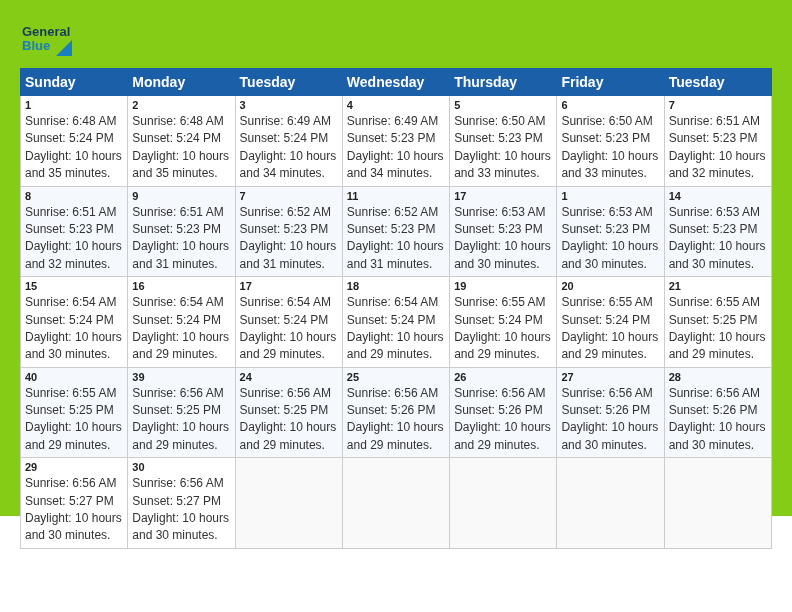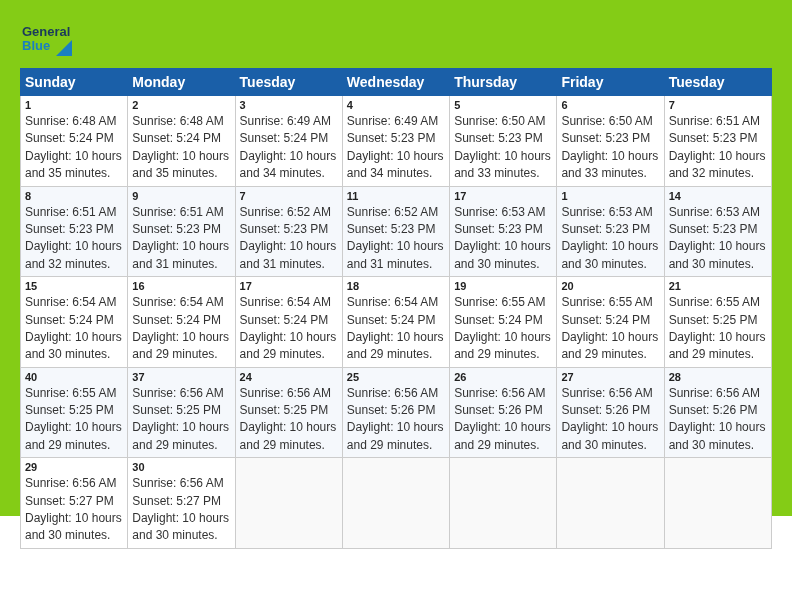--- a/index.html
+++ b/index.html
@@ -267,21 +267,21 @@
         </tr>
         <tr>
           <td>
             <span class="day-num">40</span>
             <div class="cell-info" style="white-space: pre-line;">Sunrise: 6:55 AM
 Sunset: 5:25 PM
 Daylight: 10 hours
 and 29 minutes.</div>
           </td>
           <td>
-            <span class="day-num">37</span>
+            <span class="day-num">39</span>
             <div class="cell-info" style="white-space: pre-line;">Sunrise: 6:56 AM
 Sunset: 5:25 PM
 Daylight: 10 hours
 and 29 minutes.</div>
           </td>
           <td>
             <span class="day-num">24</span>
             <div class="cell-info" style="white-space: pre-line;">Sunrise: 6:56 AM
 Sunset: 5:25 PM
 Daylight: 10 hours

